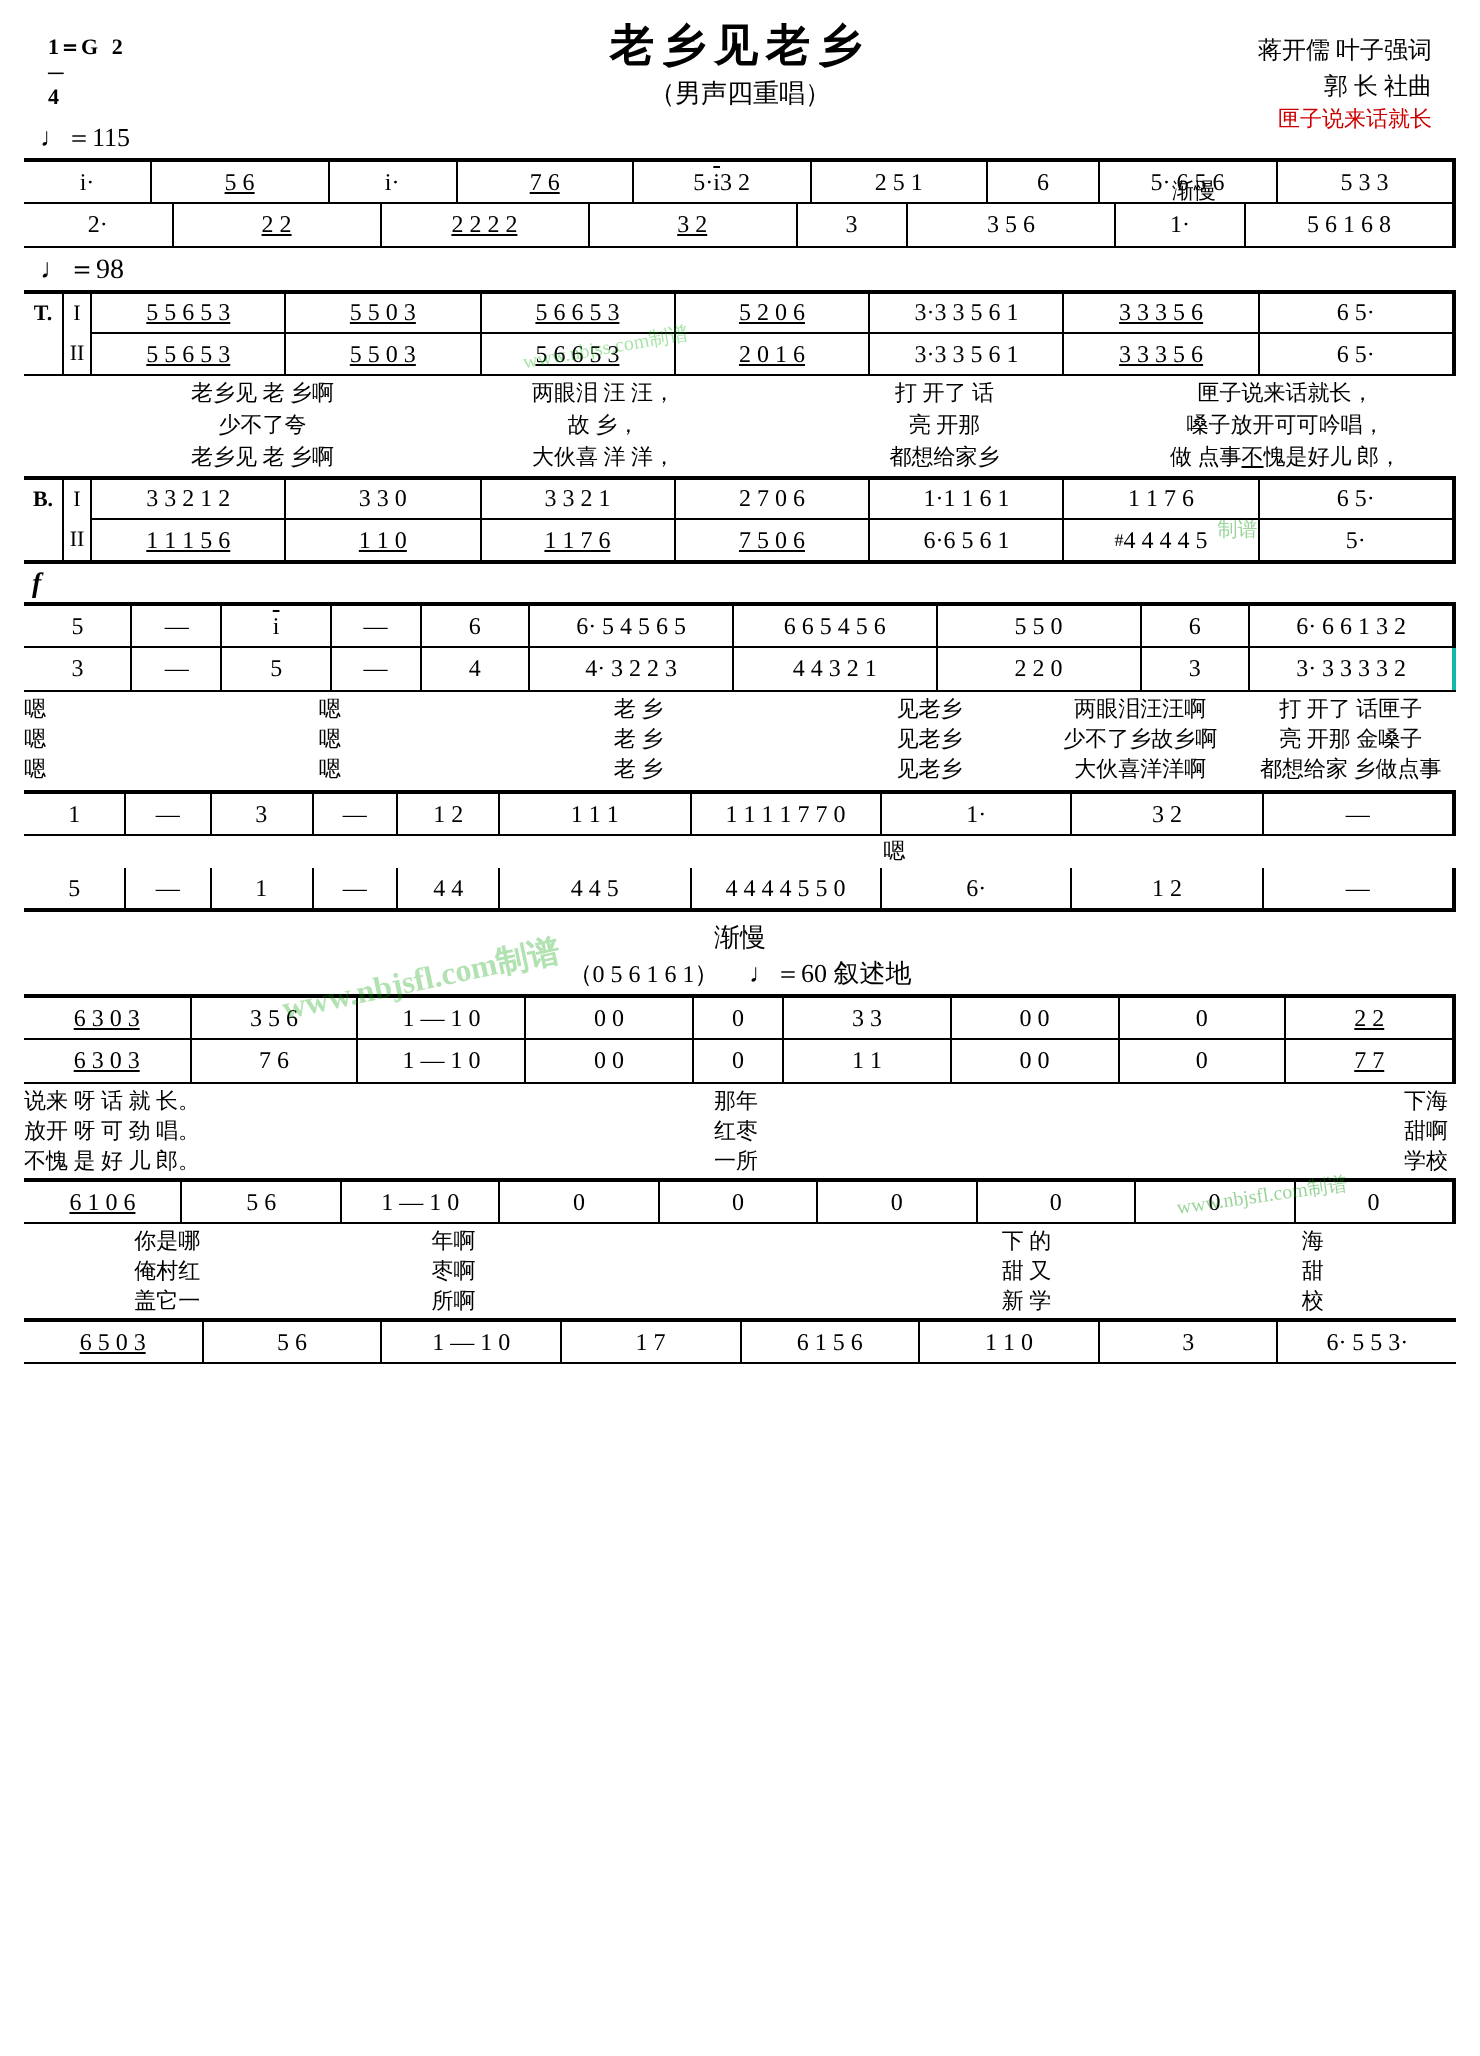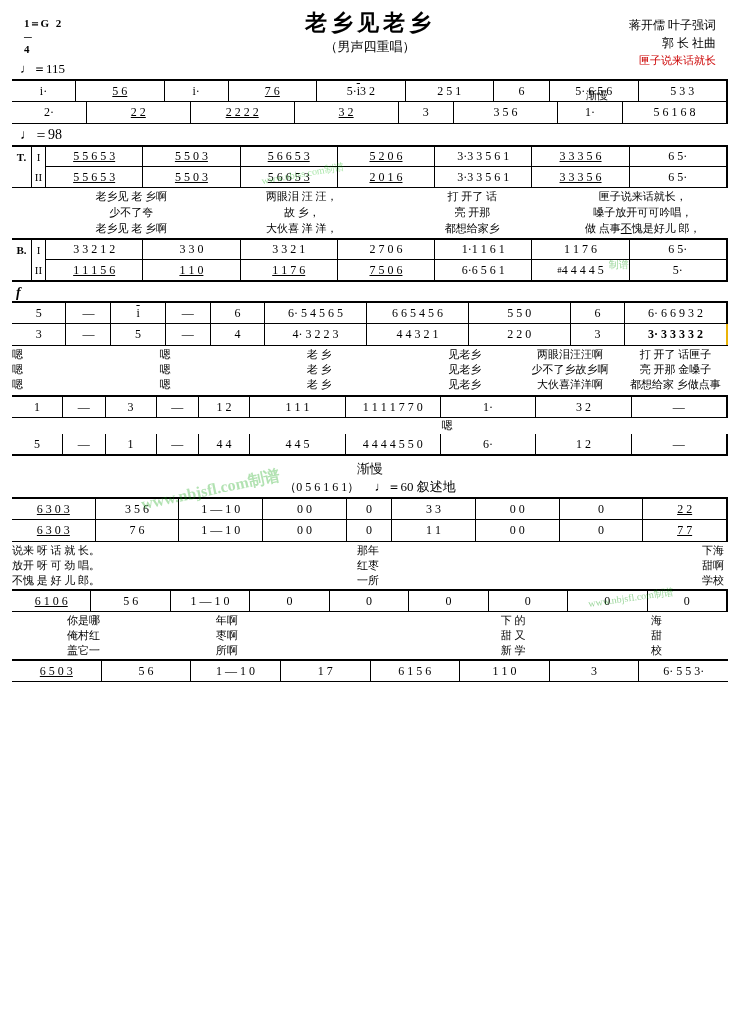--- a/index.html
+++ b/index.html
@@ -200,33 +200,33 @@
     <div class="cell" style="flex:0.4;">—</div>
     <div class="cell" style="flex:0.5;">
         <span style="text-decoration:overline;">i</span>
       </div>
     <div class="cell" style="flex:0.4;">—</div>
     <div class="cell" style="flex:0.5;">6</div>
     <div class="cell">6· 5 4 5 6 5</div>
     <div class="cell">6 6 5 4 5 6</div>
     <div class="cell">5 5 0</div>
     <div class="cell" style="flex:0.5;">6</div>
-    <div class="cell" style="border-right:2px solid #000;">6· 6 6 9 3 2</div>
+    <div class="cell" style="border-right:2px solid #000;">6· 6 6 1 3 2</div>
   </div>
   <div style="display:flex; border-bottom:1px solid #000; min-height:22px;">
     <div class="cell" style="flex:0.5;">3</div>
     <div class="cell" style="flex:0.4;">—</div>
     <div class="cell" style="flex:0.5;">5</div>
     <div class="cell" style="flex:0.4;">—</div>
     <div class="cell" style="flex:0.5;">4</div>
     <div class="cell">4· 3 2 2 3</div>
     <div class="cell">4 4 3 2 1</div>
     <div class="cell">2 2 0</div>
     <div class="cell" style="flex:0.5;">3</div>
-    <div class="cell" style="border-right:2px solid #eab308;font-weight:bold;">3· 3 3 3 3 2</div>
+    <div class="cell" style="border-right:2px solid #14b8a6;">3· 3 3 3 3 2</div>
   </div>
 
   <div style="display:flex; font-size:11px; padding:1px 0;">
     <div style="flex:1;">嗯<br>嗯<br>嗯</div>
     <div style="flex:0.4;"></div>
     <div style="flex:1;">嗯<br>嗯<br>嗯</div>
     <div style="flex:0.4;"></div>
     <div style="flex:1;">老 乡<br>老 乡<br>老 乡</div>
     <div style="flex:1; text-align:center;">见老乡<br>见老乡<br>见老乡</div>
     <div style="flex:1; text-align:center;">两眼泪汪汪啊<br>少不了乡故乡啊<br>大伙喜洋洋啊</div>

